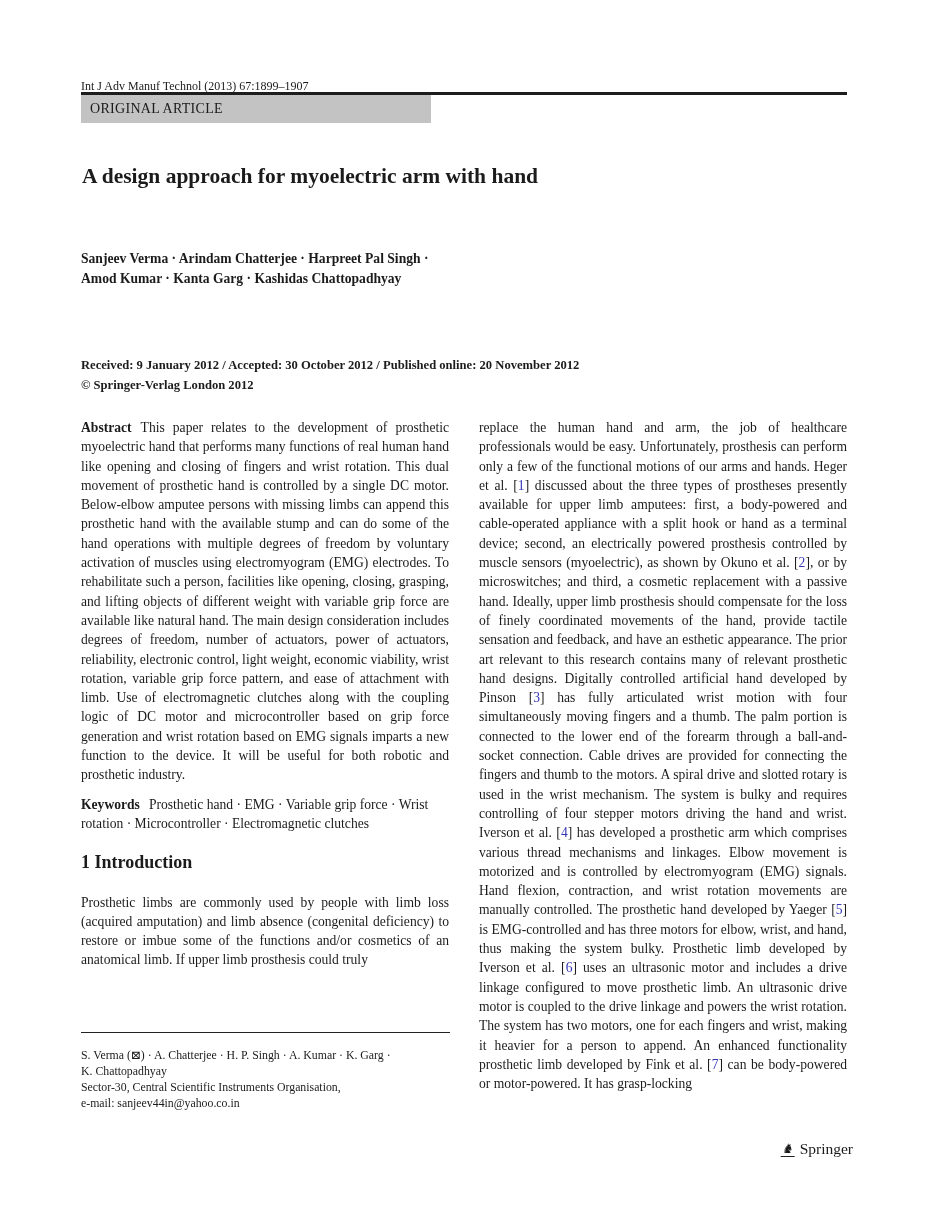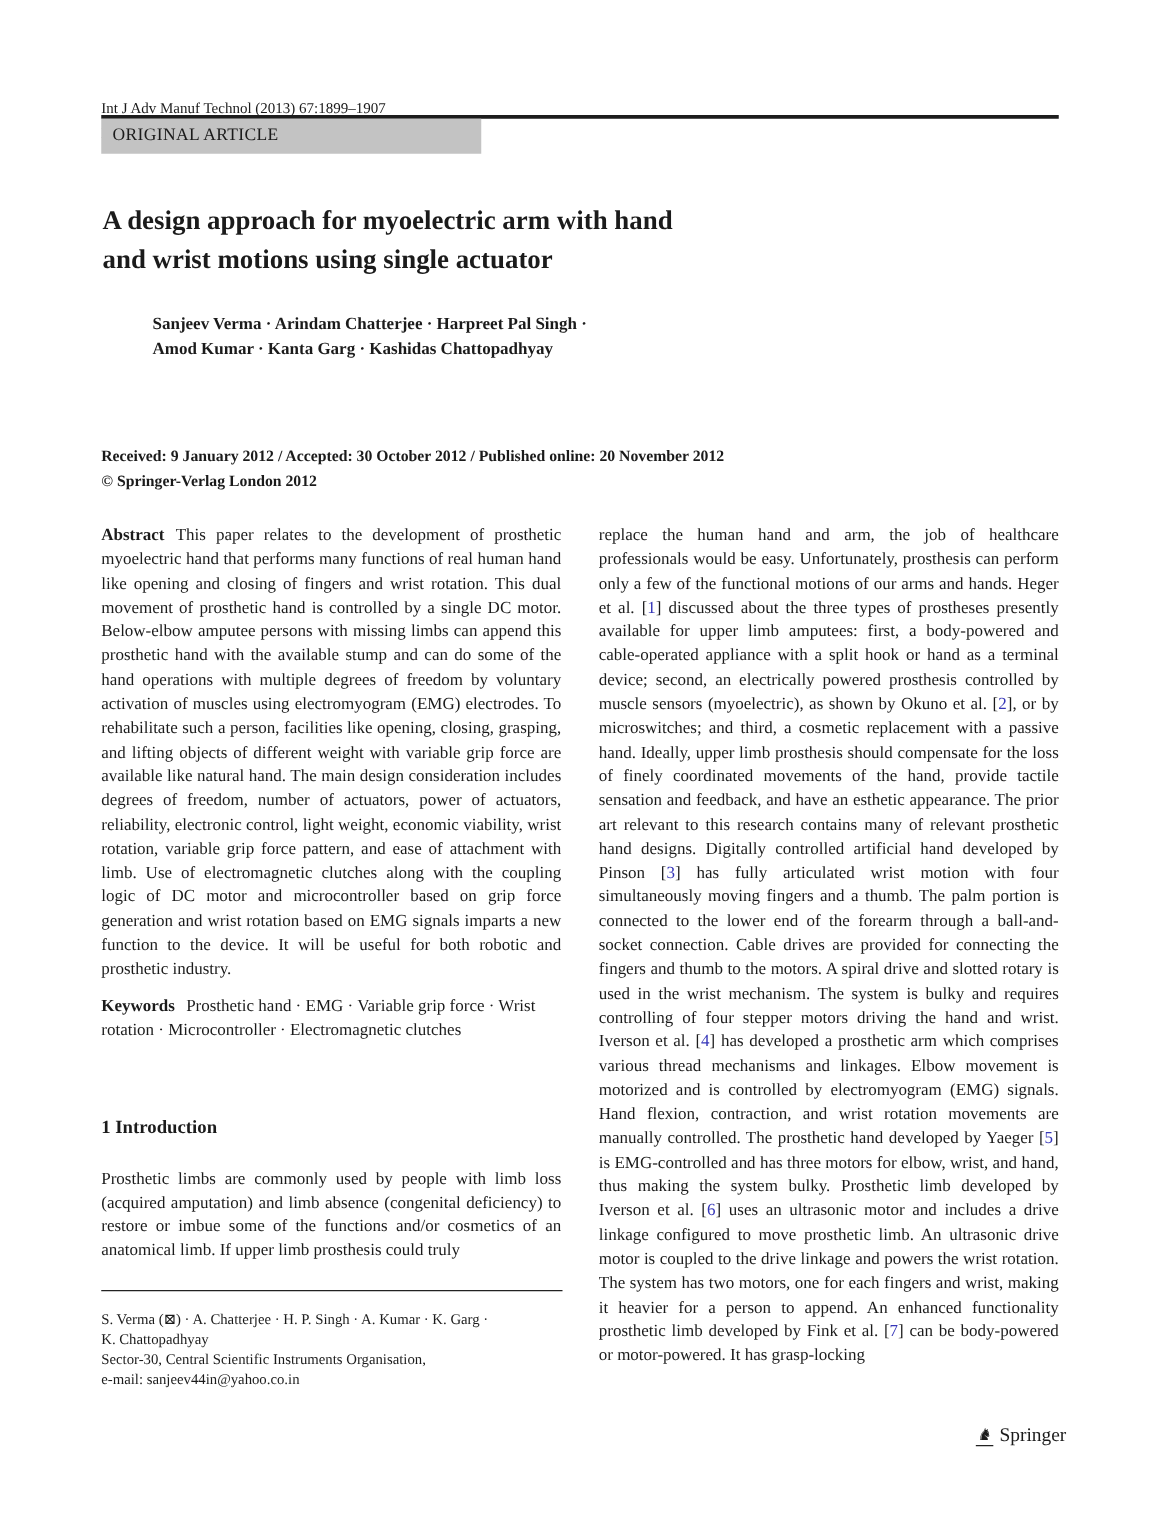--- a/index.html
+++ b/index.html
@@ -5,33 +5,33 @@
   html,body{margin:0;padding:0;background:#888;}
   .page{
     position:relative; width:925px; height:1230px; margin:0 auto;
     background:#ffffff; color:var(--text,#1b1b1b);
     font-family:"Liberation Serif","DejaVu Serif",serif;
     overflow:hidden;
   }
   .hdr{position:absolute; left:81px; top:48px; font-size:12px; line-height:20px;margin-top:28px;}
   .rule{position:absolute; left:81px; top:92px; width:766px; height:3px; background:#1d1d1d;}
   .banner{
-    position:absolute; left:81px; top:95px; width:304px; height:28px;
+    position:absolute; left:81px; top:95px; width:350px; height:28px;
     background:var(--banner_bg,#c3c3c3); display:flex; align-items:center;
     font-size:14px; padding-left:9px; box-sizing:border-box; letter-spacing:.3px;
   }
   .title{position:absolute; left:81px; top:160px; font-size:21.5px; font-weight:bold; line-height:31px;}
-  .authors{position:absolute; left:81px; top:249px; font-size:13.6px; font-weight:bold; line-height:20px;margin-left:41px;}
+  .authors{position:absolute; left:81px; top:249px; font-size:13.6px; font-weight:bold; line-height:20px;}
   .meta{position:absolute; left:81px; top:355px; font-size:12.6px; line-height:20px;font-weight:bold;}
   .cols{position:absolute; left:81px; top:418px; width:766px; display:flex; gap:30px;}
   .col{width:368px; font-size:13.6px; line-height:19.3px;}
   .para{text-align:justify; margin:0;}
   .b{font-weight:bold; margin-right:9px;font-family:Liberation Serif, serif;}
   .kw{margin-top:10px; text-align:left;}
-  .sec-head{font-weight:bold; margin:60px 0 20px 0; font-size:15px;}
+  .sec-head{font-weight:bold; margin:20px 0 20px 0; font-size:18px;}
   .cite{color:var(--cite,#3535b8);}
   .footnote{
     position:absolute; left:81px; top:1032px; width:369px;
     border-top:1.5px solid #222; padding-top:15px;
     font-size:11.8px; line-height:15.9px;
   }
   .springer{
     position:absolute; left:781px; top:1140px; display:flex; align-items:center; gap:5px;
     font-size:15.5px;
   }
@@ -52,21 +52,20 @@
   </div>
 
   <div class="rule"></div>
 
   <div class="banner">
     <span>ORIGINAL ARTICLE</span>
   </div>
 
   <h1 class="title" style="margin:1px;">
     <div>A design approach for myoelectric arm with hand</div>
-    <div>and wrist motions using single actuator</div>
   </h1>
 
   <div class="authors">
     <div>Sanjeev Verma · Arindam Chatterjee · Harpreet Pal Singh ·</div>
     <div>Amod Kumar · Kanta Garg · Kashidas Chattopadhyay</div>
   </div>
 
   <div class="meta">
     <div>Received: 9 January 2012 / Accepted: 30 October 2012 / Published online: 20 November 2012</div>
     <div>© Springer-Verlag London 2012</div>

